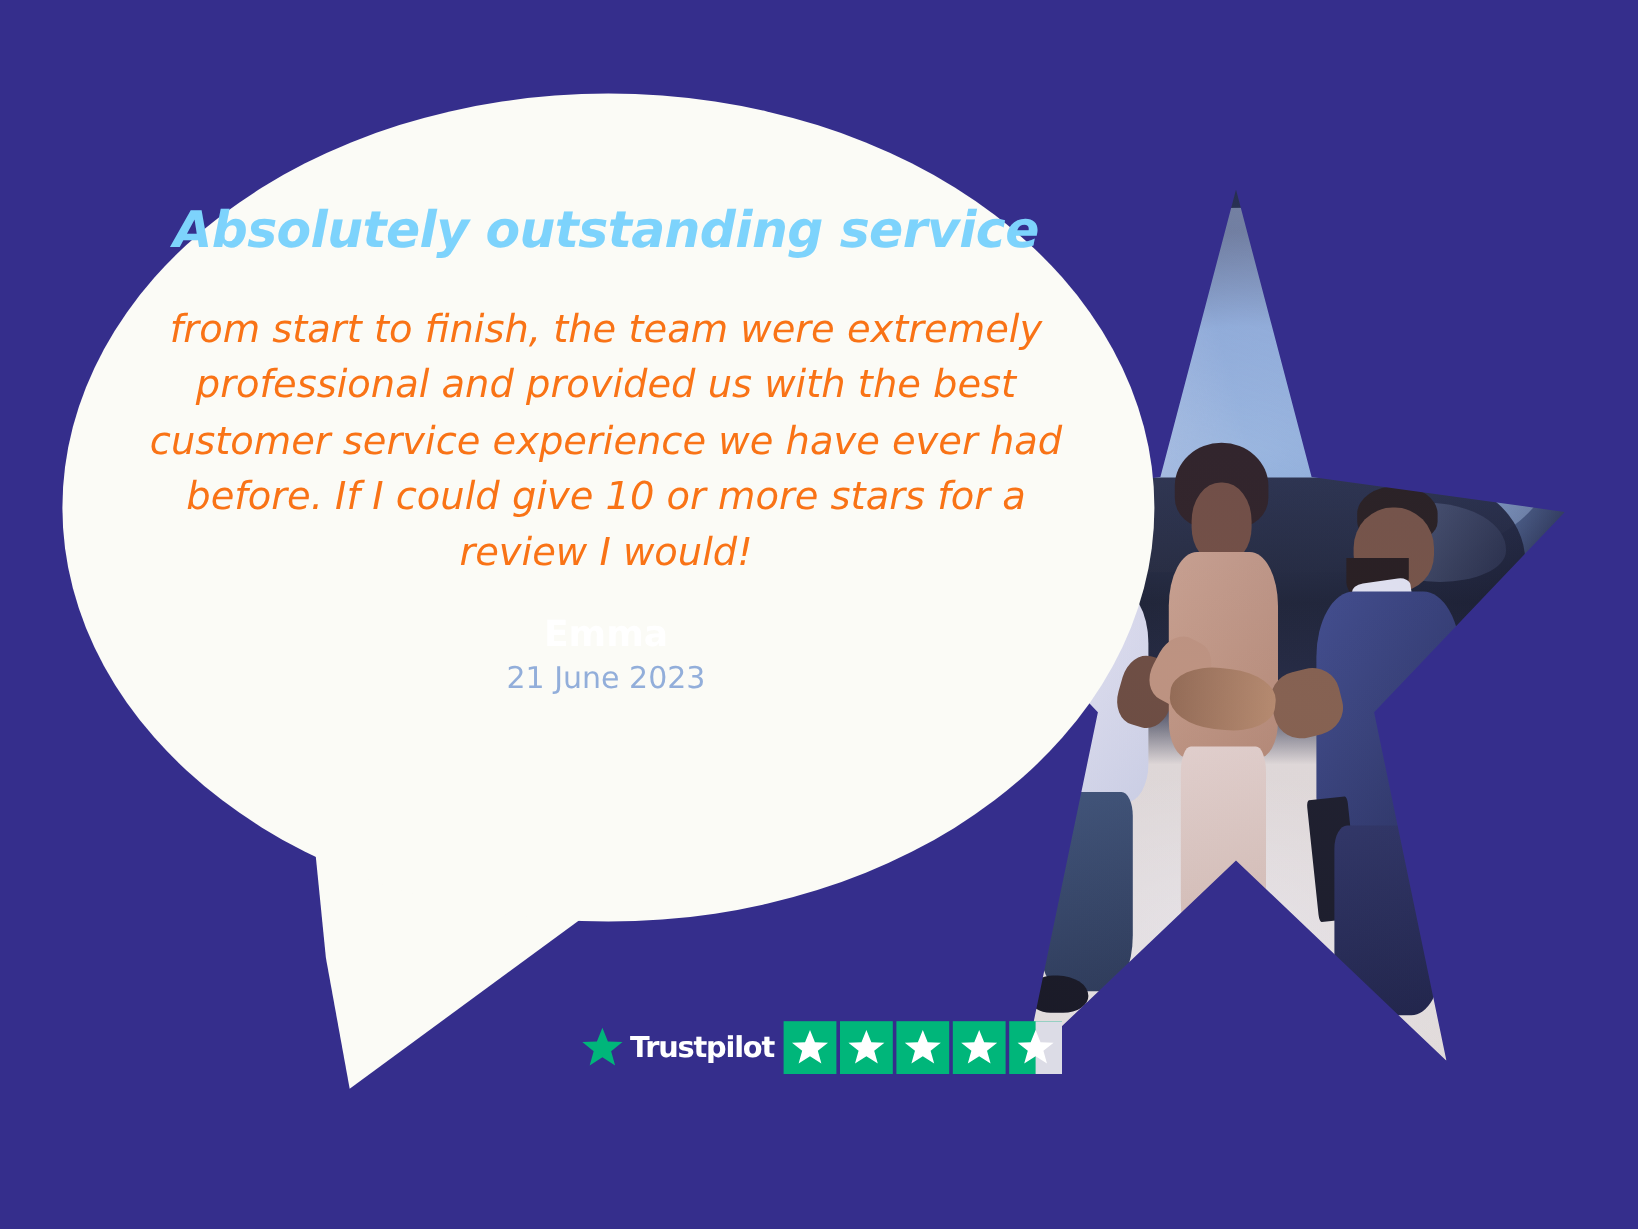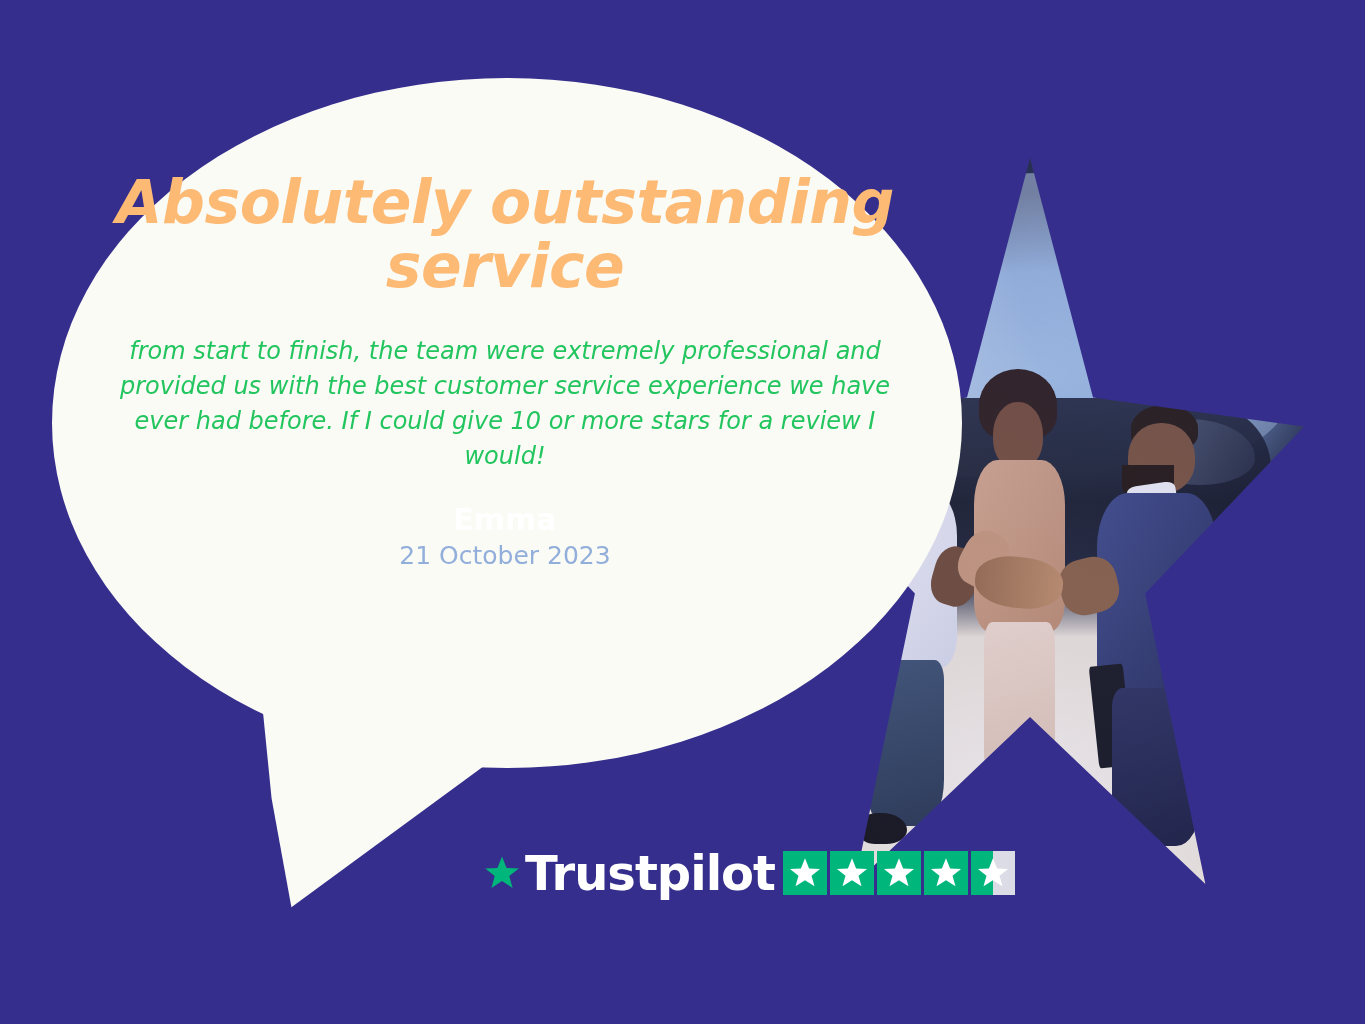--- a/index.html
+++ b/index.html
@@ -161,36 +161,36 @@
   .bubble-content {
     position: absolute;
     left: 70px;
     top: 170px;
     width: 870px;
     text-align: center;
   }
   .headline {
     margin: 0;
     font-family: "DejaVu Sans", sans-serif;
-    font-size: 60px;
+    font-size: 42px;
     line-height: 1.07;
     font-style: italic;
     font-weight: bold;
-    color: #fdba74;
+    color: #7dd3fc;
     letter-spacing: -0.5px;
   }
   .body-text {
     margin: 36px auto 0;
     width: 790px;
     font-family: "DejaVu Sans", sans-serif;
-    font-size: 24px;
+    font-size: 32px;
     line-height: 1.45;
     font-style: italic;
     font-weight: normal;
-    color: #22c55e;
+    color: #f97316;
   }
   .author {
     margin: 28px 0 0;
     font-family: "DejaVu Sans", sans-serif;
     font-size: 30px;
     font-weight: bold;
     color: #ffffff;
   }
   .review-date {
     margin: 4px 0 0;
@@ -211,21 +211,21 @@
   }
   .tp-logo {
     display: flex;
     align-items: center;
     gap: 4px;
     margin-right: 8px;
   }
   .tp-logo svg { display: block; }
   .tp-word {
     font-family: "DejaVu Sans", sans-serif;
-    font-size: 48px;
+    font-size: 24px;
     font-weight: bold;
     color: #FFFFFF;
     letter-spacing: -1px;
     line-height: 1;
   }
   .tp-stars {
     display: flex;
     gap: 3px;
   }
   .tp-star-box {
@@ -298,21 +298,21 @@
     </div>
   </div>
 
   <div class="bubble-tail"></div>
   <div class="bubble"></div>
 
   <div class="bubble-content">
     <h1 class="headline">Absolutely outstanding service</h1>
     <p class="body-text">from start to finish, the team were extremely professional and provided us with the best customer service experience we have ever had before. If I could give 10 or more stars for a review I would!</p>
     <p class="author">Emma</p>
-    <p class="review-date">21 October 2023</p>
+    <p class="review-date">21 June 2023</p>
   </div>
 
   <div class="trustpilot">
     <div class="tp-logo">
       <span>
         <svg width="38" height="38" viewBox="0 0 24 24" aria-hidden="true">
           <path d="M12 1.6l2.9 7.2 7.7.3-6 4.8 2.1 7.5-6.7-4.3-6.7 4.3 2.1-7.5-6-4.8 7.7-.3z" fill="#00B67A"></path>
         </svg>
       </span>
       <span class="tp-word">Trustpilot</span>

